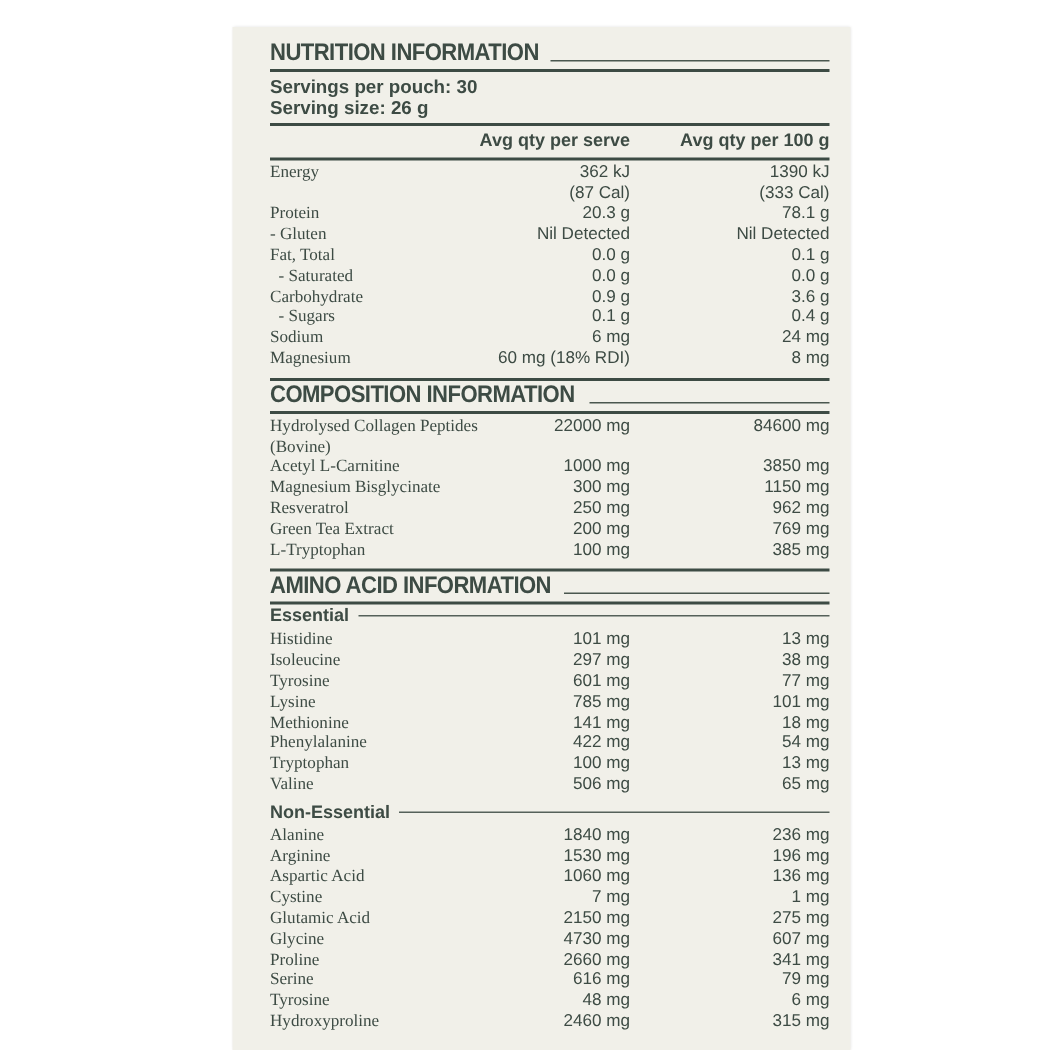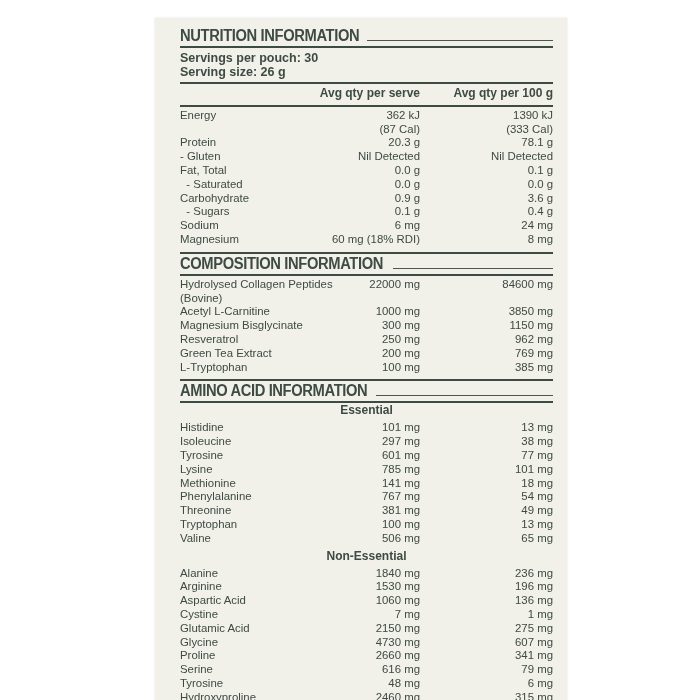--- a/index.html
+++ b/index.html
@@ -20,26 +20,26 @@
   .sec-title{
     font-size:16px;line-height:16px;font-weight:bold;
     letter-spacing:-0.4px;white-space:nowrap;
     transform:scaleX(0.92);transform-origin:left bottom;
   }
   .head-rule{flex:1;border-bottom:1.5px solid #4a574f;margin-bottom:3px;margin-left:-8px;}
   .rule{border-top:2.5px solid #3d4b44;margin-top:2px;}
   .rule.mt{margin-top:3px;}
   .servings{margin-top:3px;font-weight:bold;font-size:12.5px;line-height:14px;}
   .row{display:flex;align-items:flex-start;line-height:13.8px;font-size:11.4px;}
-  .row .label{flex:0 1 auto;max-width:175px;}
+  .row .label{flex:0 1 auto;max-width:175px;font-family:Liberation Serif, serif;}
   .row .serve{flex:1 1 auto;text-align:right;white-space:nowrap;}
   .row .per100{flex:0 0 133px;text-align:right;white-space:nowrap;}
   .col-head{font-weight:bold;font-size:12px;padding:3px 0 2px 0;}
   .tbl{padding:2px 0 3px 0;}
-  .subsec{display:flex;align-items:center;font-weight:bold;font-size:12px;line-height:15px;flex-direction:column;}
+  .subsec{display:flex;align-items:center;font-weight:bold;font-size:12px;line-height:15px;}
   .sub-rule{flex:1;border-bottom:1.5px solid #55615a;margin-left:6px;}
 </style>
 </head>
 <body>
 
 <div class="panel">
 
   <header class="sec-head">
     <span class="sec-title">NUTRITION INFORMATION</span>
     <span class="head-rule"></span>
@@ -207,29 +207,24 @@
       </div>
 
       <div class="row">
         <span class="label">Methionine</span>
         <span class="serve">141 mg</span>
         <span class="per100">18 mg</span>
       </div>
 
       <div class="row">
         <span class="label">Phenylalanine</span>
-        <span class="serve">767 mg</span>
+        <span class="serve">422 mg</span>
         <span class="per100">54 mg</span>
       </div>
 
-      <div class="row">
-        <span class="label">Threonine</span>
-        <span class="serve">381 mg</span>
-        <span class="per100">49 mg</span>
-      </div>
 
       <div class="row">
         <span class="label">Tryptophan</span>
         <span class="serve">100 mg</span>
         <span class="per100">13 mg</span>
       </div>
 
       <div class="row">
         <span class="label">Valine</span>
         <span class="serve">506 mg</span>

